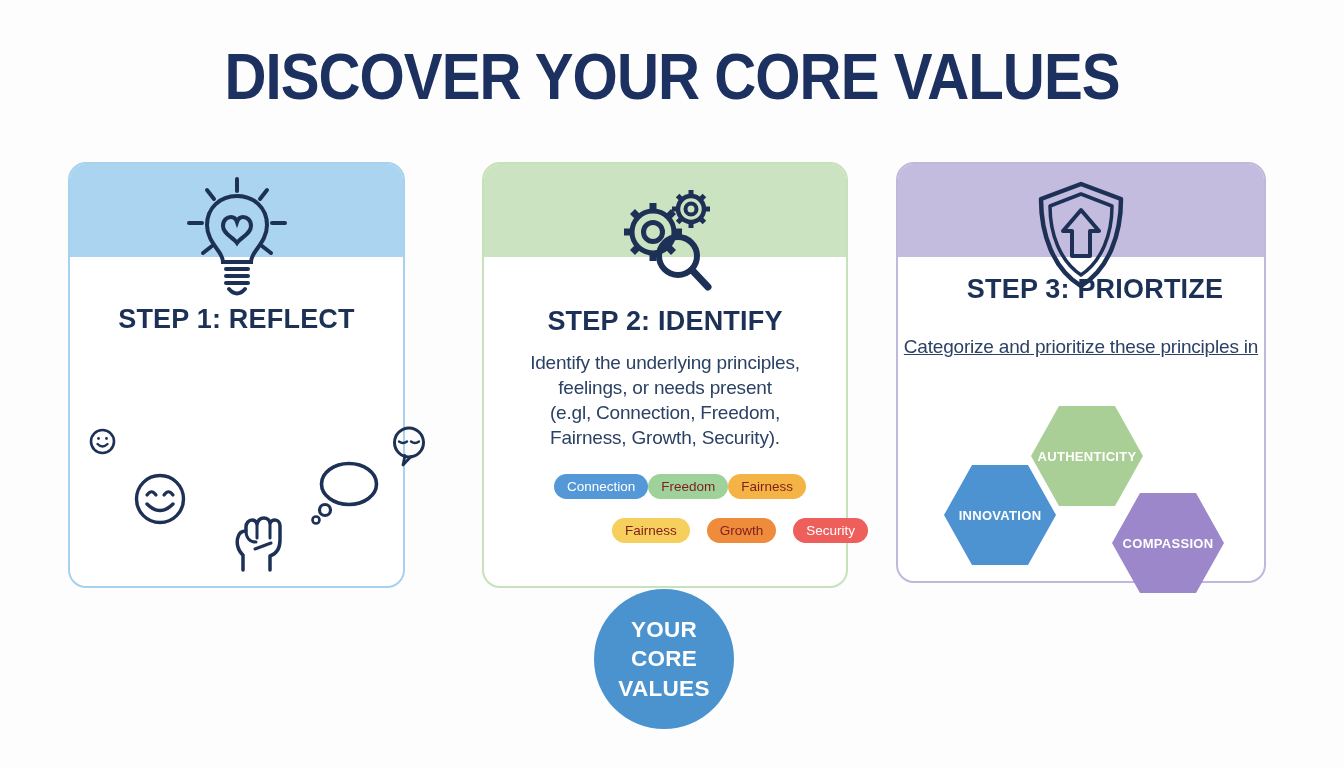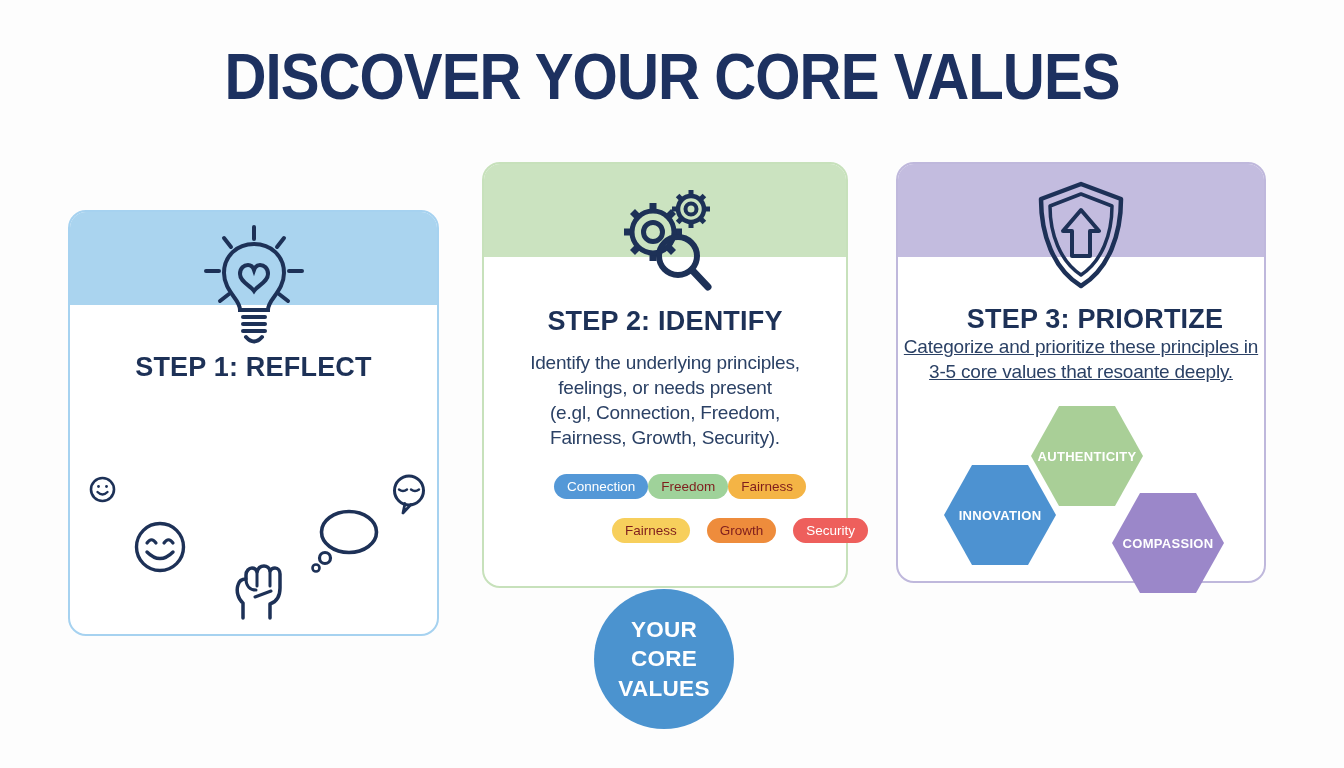--- a/index.html
+++ b/index.html
@@ -7,39 +7,39 @@
   body { font-family:"Liberation Sans", sans-serif; background:#fdfdfd; overflow:hidden; }
   .canvas { position:relative; width:1344px; height:768px; background:#fdfdfd; }
 
   .page-title {
     position:absolute; top:42px; left:0; width:100%;
     text-align:center; font-size:60px; font-weight:bold;
     color:#1d3160; letter-spacing:-1px; transform:scale(0.97,1.08);
   }
 
   .card { position:absolute; top:162px; height:426px; background:#ffffff; border-radius:18px; border:2px solid; }
-  .card1 { left:68px;  width:371px; border-color:#a6d2f0;margin-top:48px; }
+  .card1 { left:68px;  width:337px; border-color:#a6d2f0; }
   .card2 { left:482px; width:366px; border-color:#c7e1bb; }
   .card3 { left:896px; width:370px; height:421px; border-color:#bfb8dc; }
 
   .card-header { position:absolute; top:0; left:0; right:0; height:93px; border-radius:16px 16px 0 0; }
   .hdr1 { background:#aad4ef; }
   .hdr2 { background:#cbe3c0; }
   .hdr3 { background:#c3bcdf; }
 
   .icon-wrap { position:absolute; left:50%; transform:translateX(-50%); z-index:2; }
   .iw1 { top:12px; }
   .iw2 { top:18px; }
   .iw3 { top:16px; }
 
   .step-heading {
     position:absolute; left:0; width:100%; text-align:center;
     font-size:27px; font-weight:bold; color:#1d3157; letter-spacing:0.2px;
   }
-  .h1 { top:140px; } .h2 { top:142px; } .h3 { top:140px;padding-left:28px; }
+  .h1 { top:140px; } .h2 { top:142px; } .h3 { top:110px;padding-left:28px; }
 
   .step-body {
     position:absolute; left:0; width:100%; text-align:center;
     font-size:19px; line-height:1.32; color:#2b4165; letter-spacing:-0.2px;
   }
   .b1 { top:184px; } .b2 { top:186px; } .b3 { top:170px;text-decoration:underline; }
   .b3 div { white-space:nowrap; overflow:visible; }
 
   .decor { position:absolute; }
   .pos-smiley-small { left:19px;  top:264px; }
@@ -242,21 +242,20 @@
           <path d="M47,14 L78,26 C78,54 68,81 47,95 C26,81 16,54 16,26 Z" stroke-width="3.5"></path>
           <path d="M47,30 L65,51 L56,51 L56,76 L38,76 L38,51 L29,51 Z" stroke-width="4"></path>
         </g>
       </svg>
     </div>
 
     <h2 class="step-heading h3">STEP 3: PRIORTIZE</h2>
 
     <div class="step-body b3">
       <div>Categorize and prioritize these principles in</div>
-      <div>3-5 core values that resoante deeply.</div>
     </div>
 
     <div class="hex hex-innov">
       <span>INNOVATION</span>
     </div>
     <div class="hex hex-auth">
       <span>AUTHENTICITY</span>
     </div>
     <div class="hex hex-comp">
       <span>COMPASSION</span>

